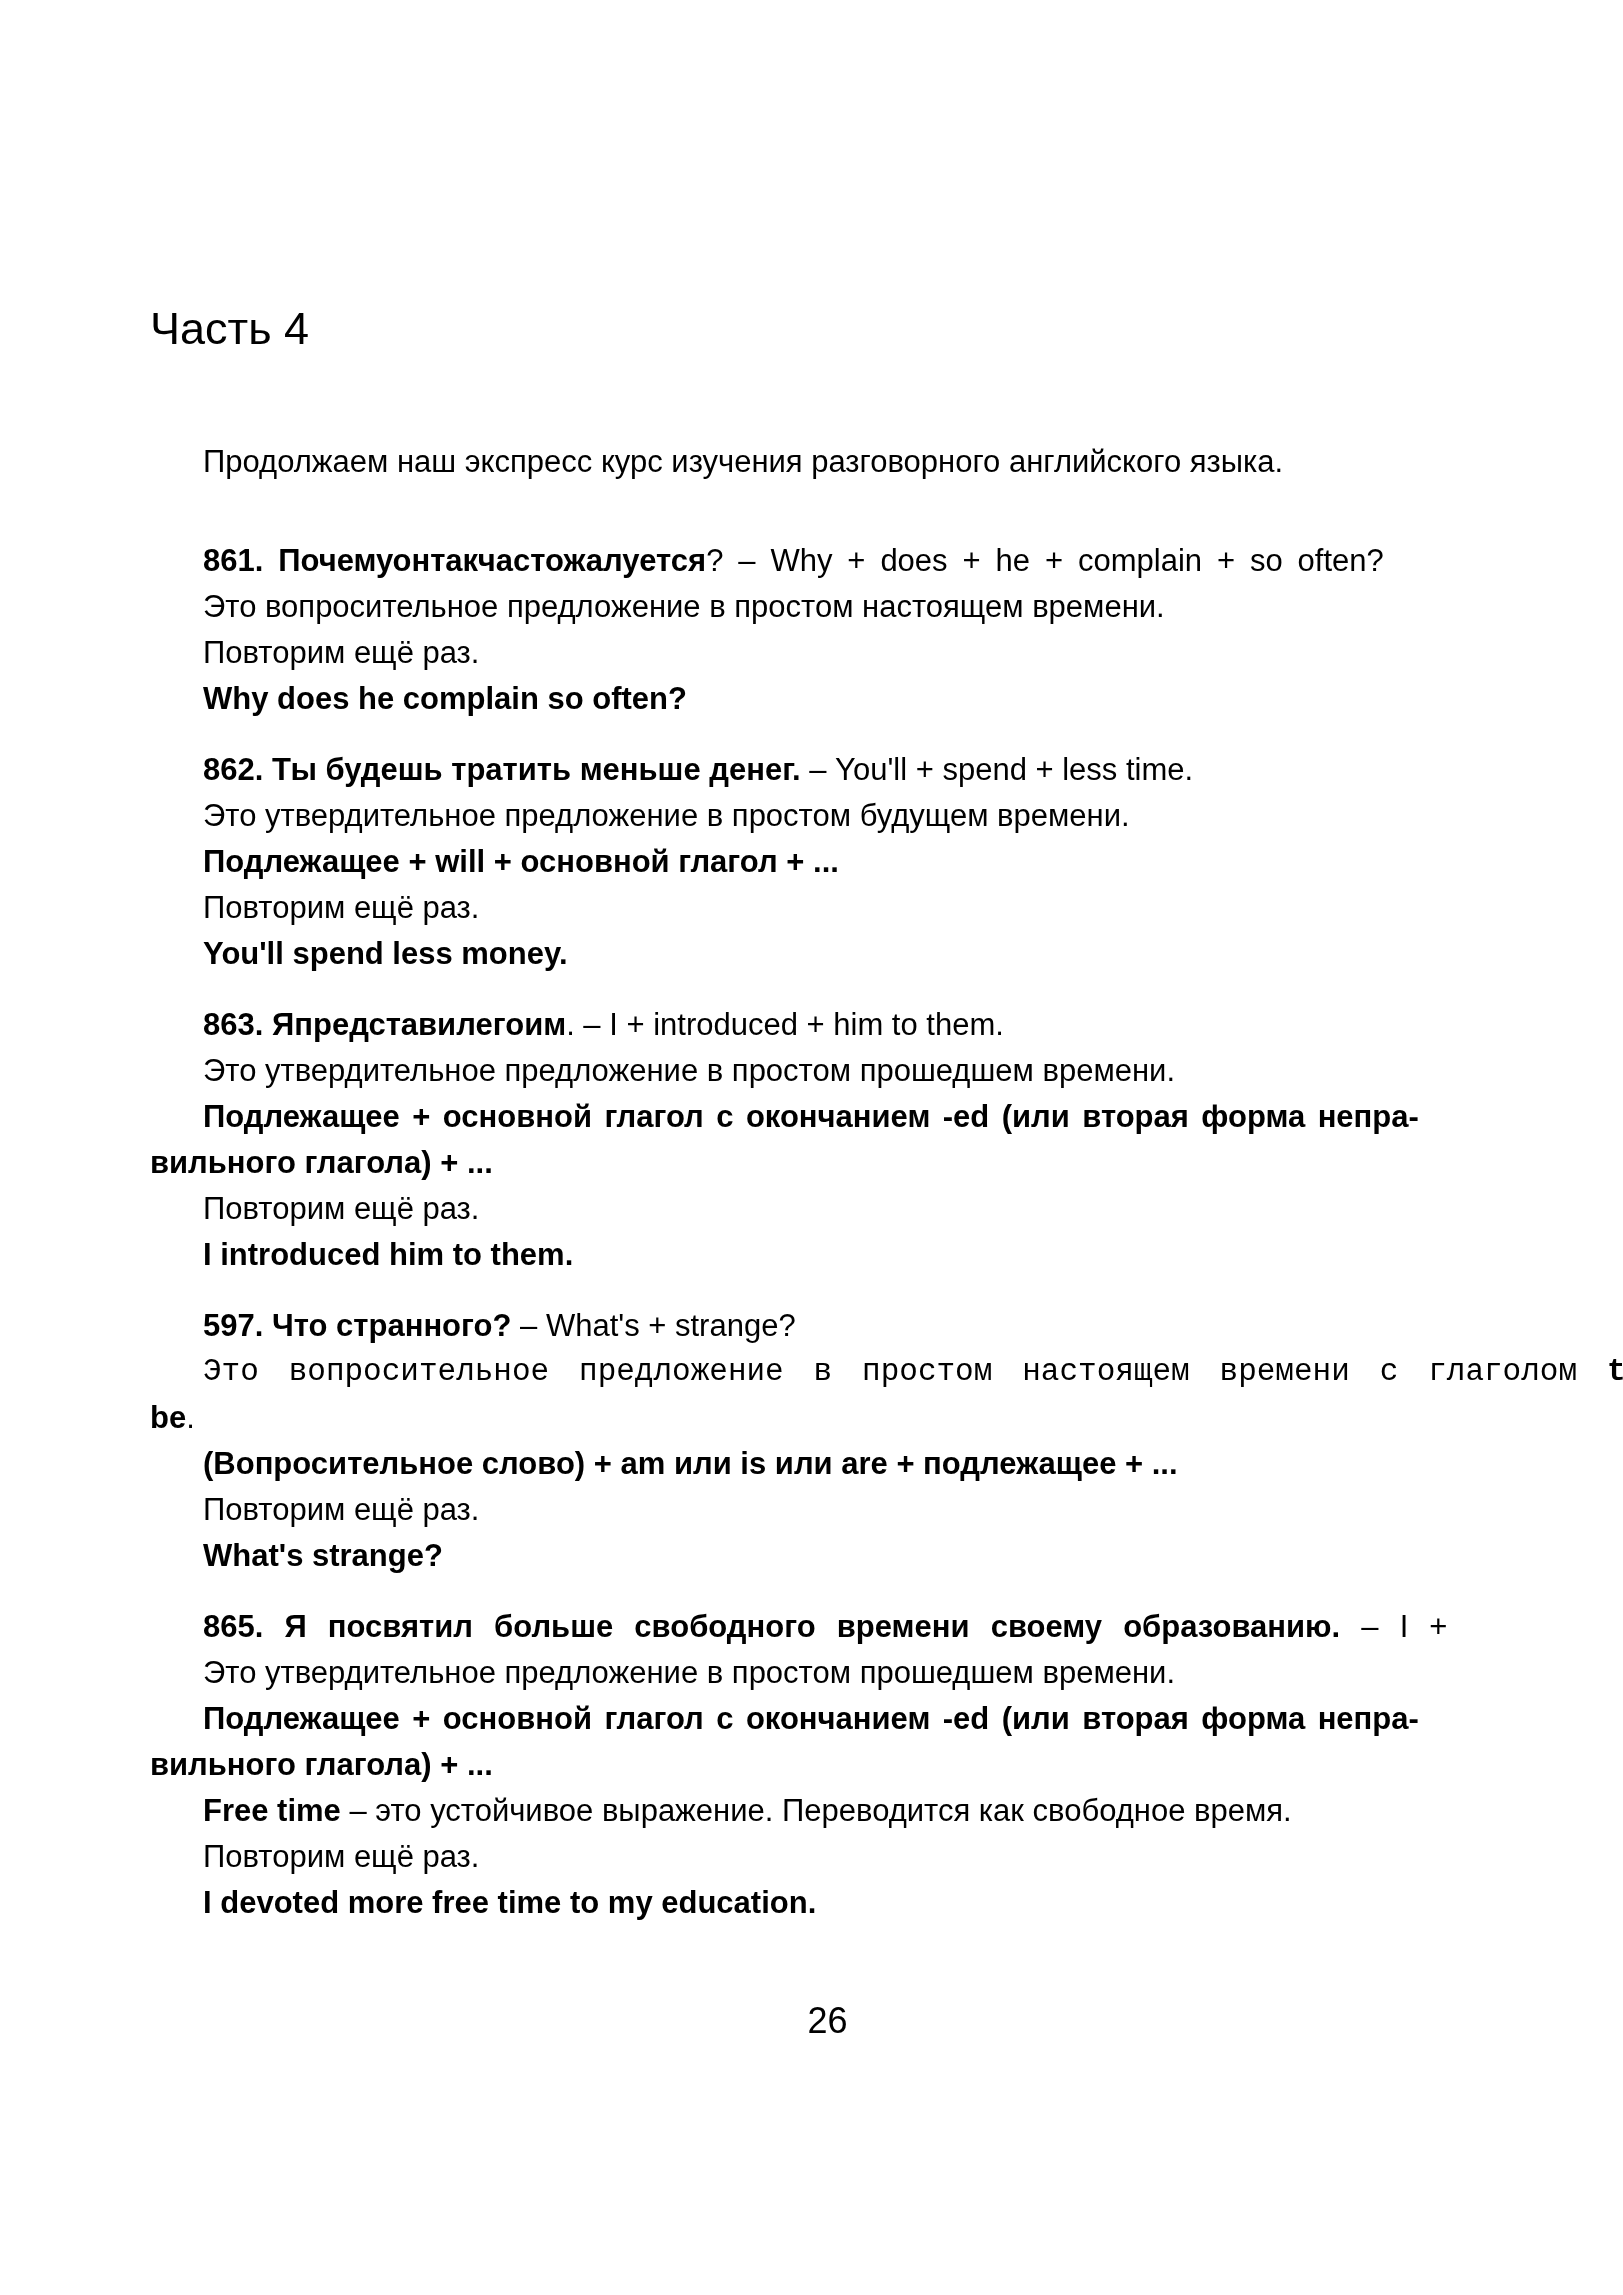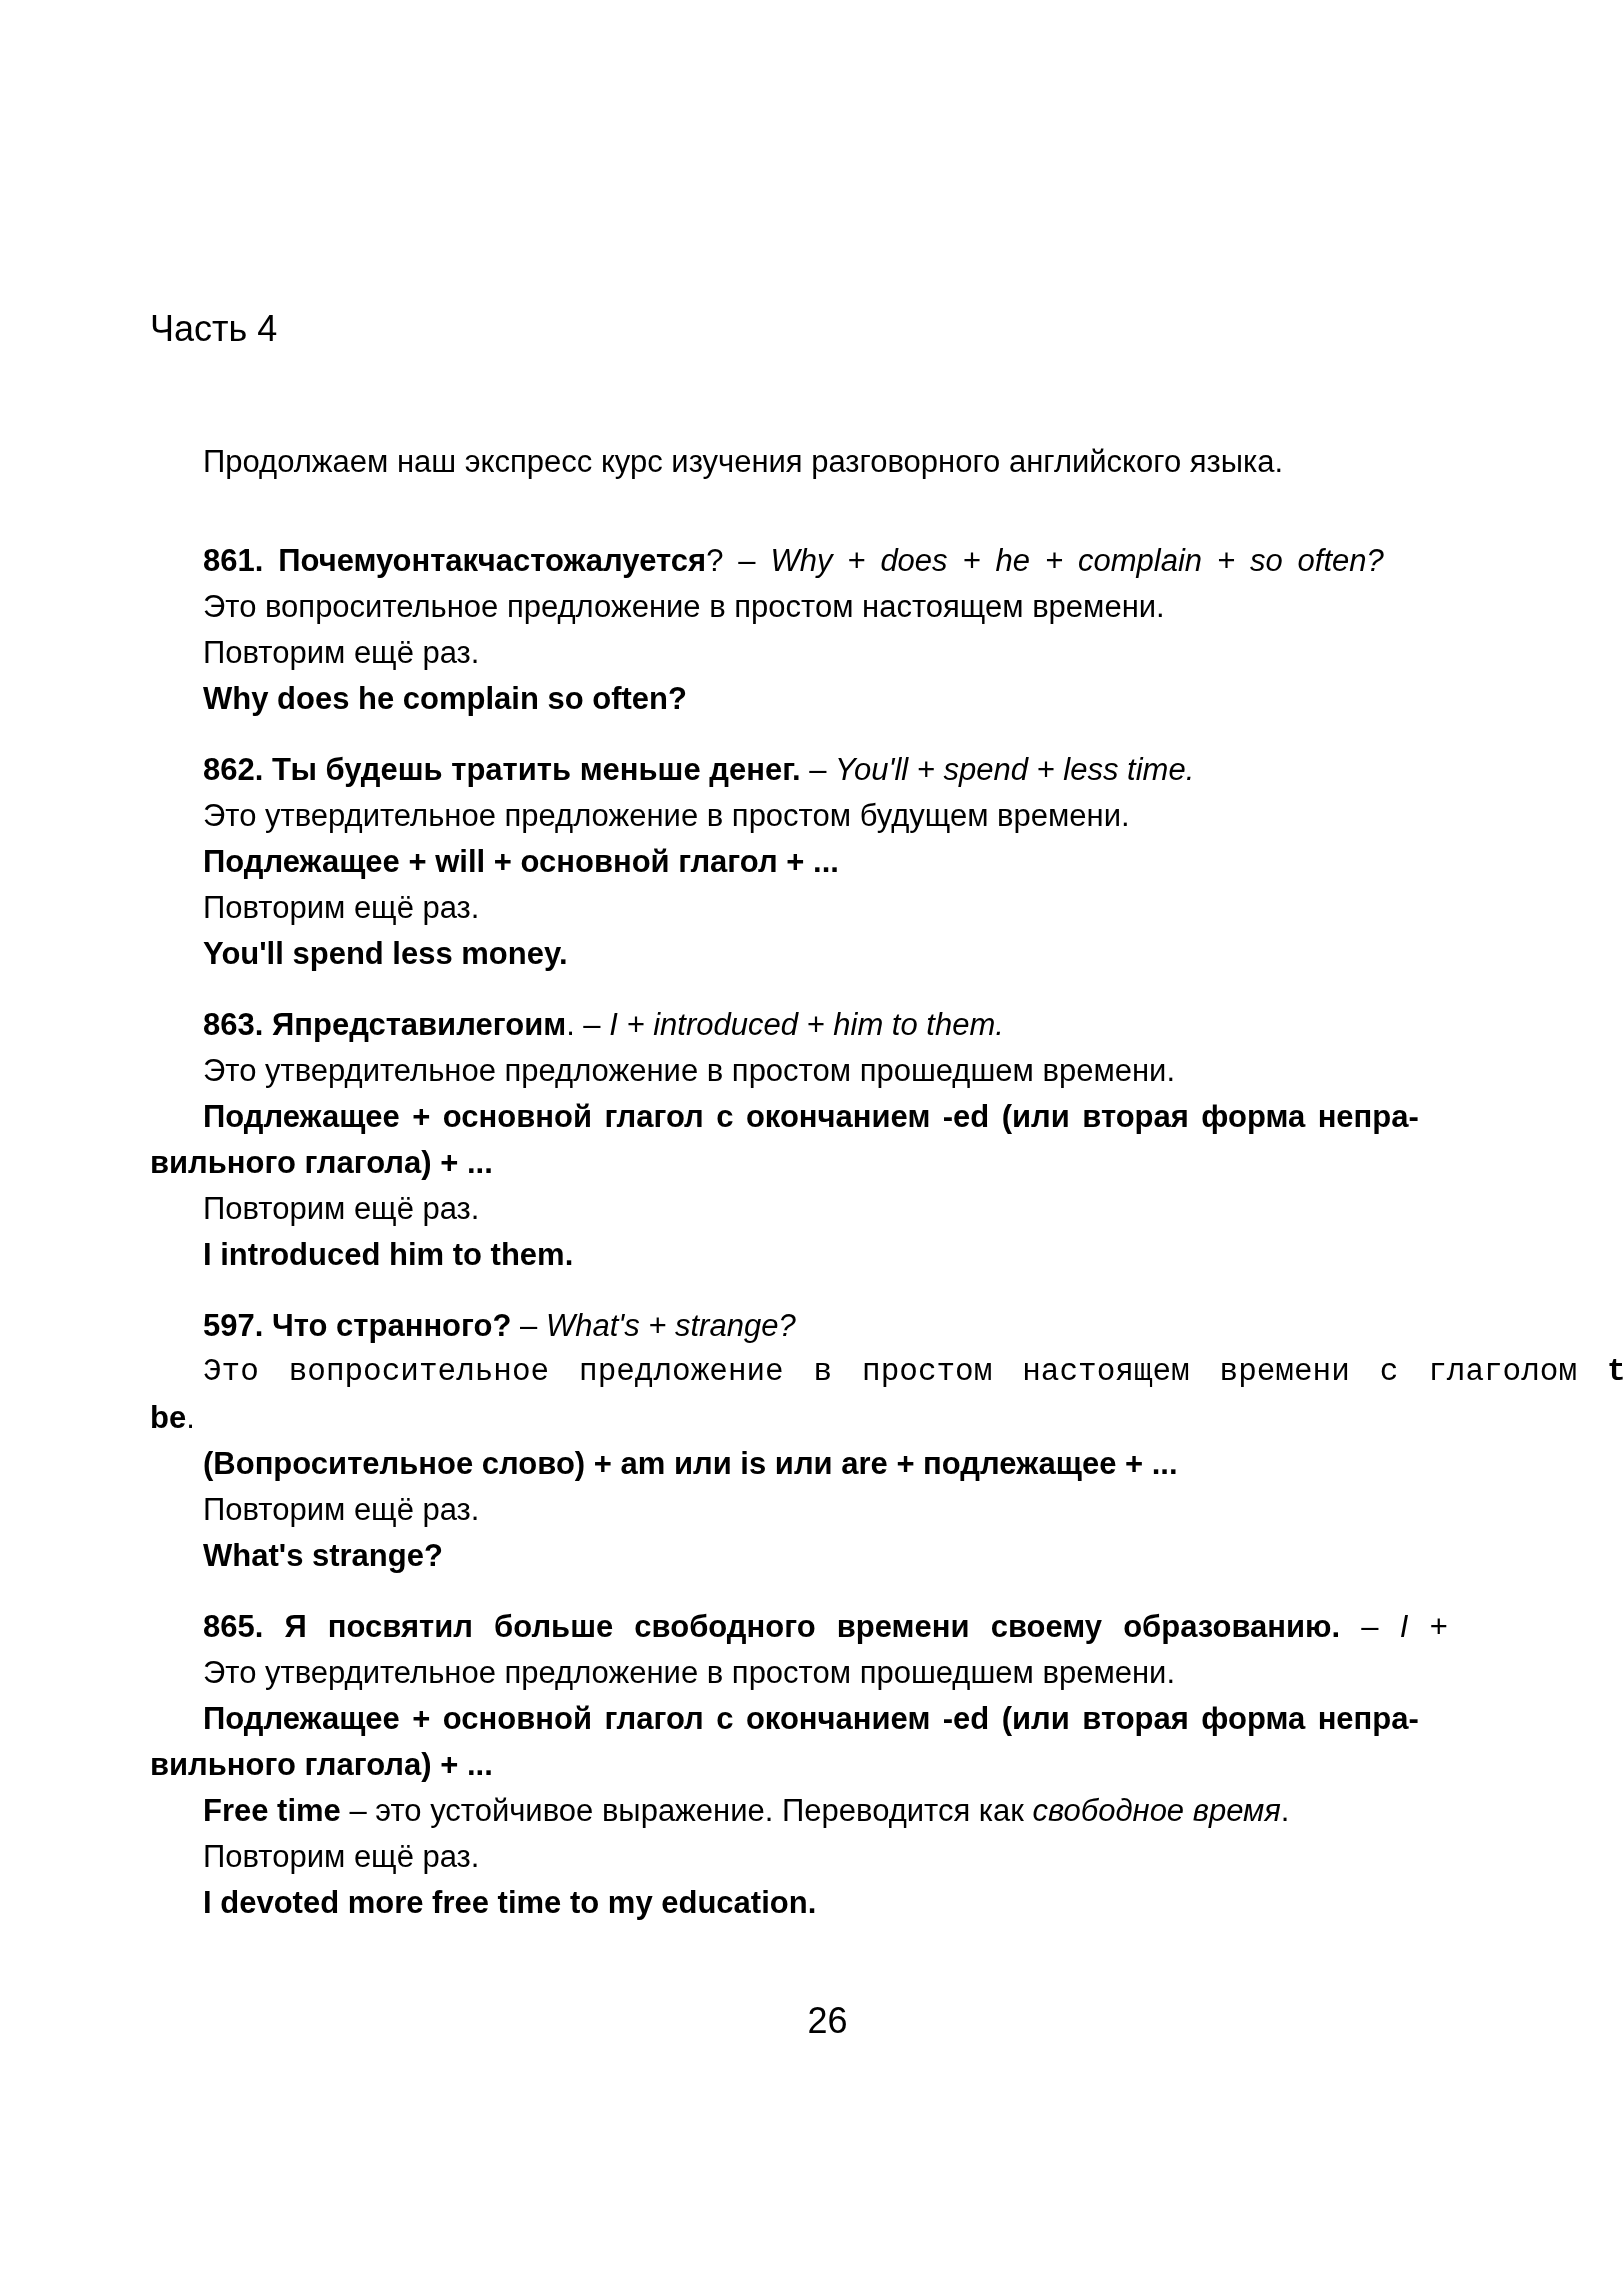--- a/index.html
+++ b/index.html
@@ -10,42 +10,42 @@
     height: 2295px;
     background: #ffffff;
     color: #000000;
     font-family: "Liberation Sans", sans-serif;
     overflow: hidden;
   }
   .page-heading {
     position: absolute;
     left: 150px;
     top: 306px;
-    font-size: 36px;
+    font-size: 45px;
     font-weight: 400;
     line-height: 46px;
     white-space: nowrap;
   }
   .content {
     position: absolute;
     left: 150px;
     top: 407px;
     width: 1328px;
     margin-top: 32px;
   }
   .block { margin-bottom: 25px; }
   .block.intro { margin-bottom: 53px; }
   p.line {
     font-size: 31px;
     line-height: 46px;
     white-space: nowrap;
   }
   p.line.indent { padding-left: 53px; }
   .seg-b { font-weight: bold; }
-  .seg-i { font-style: italic; }
+  .seg-i { }
   .page-number {
     position: absolute;
     left: 0;
     top: 1999px;
     width: 1623px;
     text-align: center;
     font-size: 36px;
     line-height: 44px;
     padding-left: 32px;
   }

